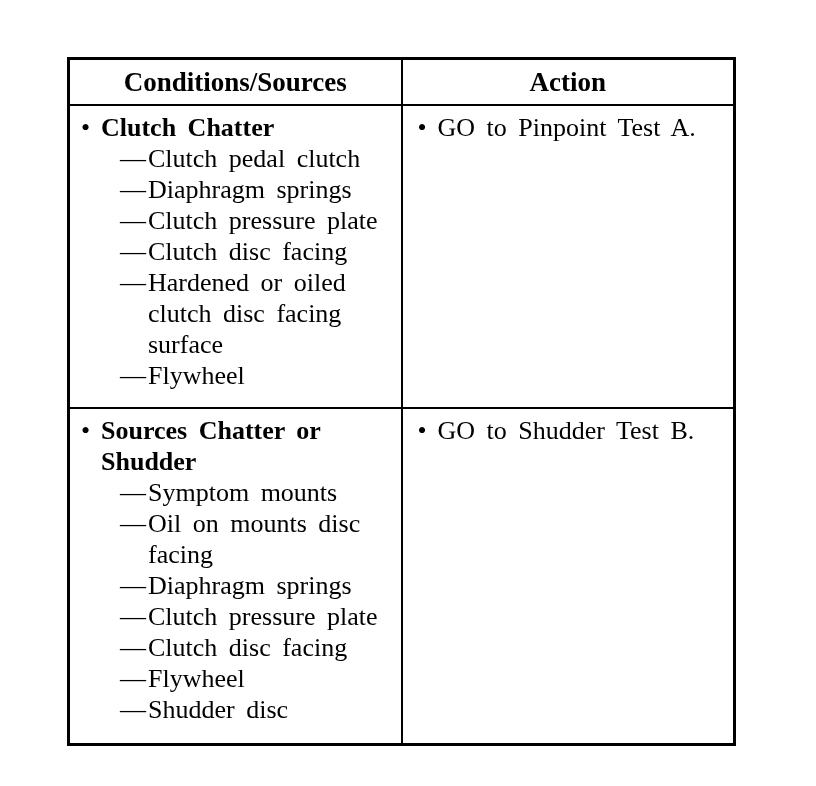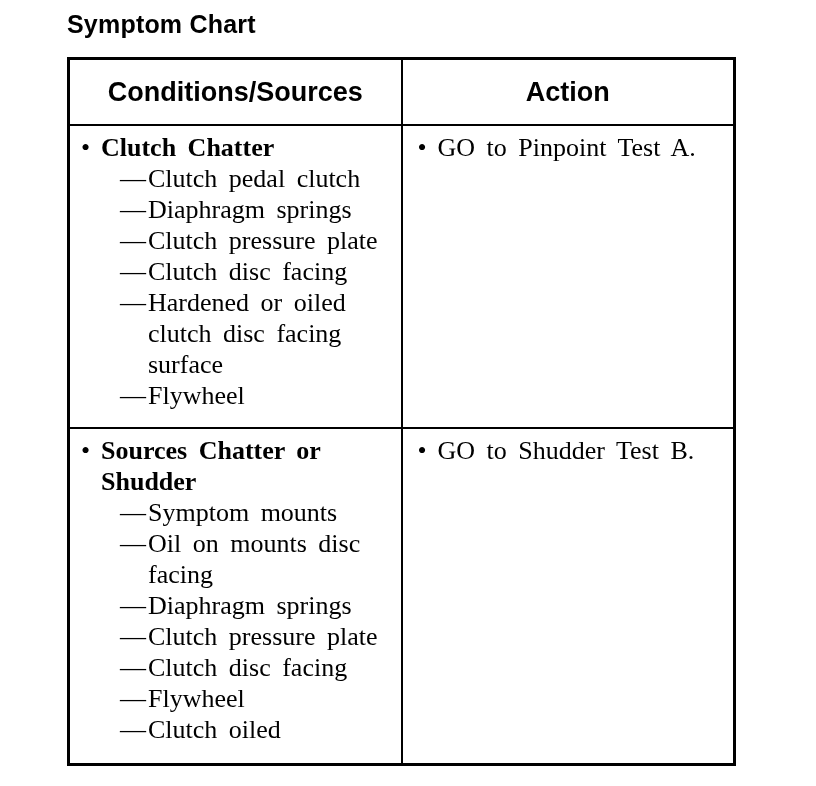--- a/index.html
+++ b/index.html
@@ -37,26 +37,26 @@
   table.symptom-table, table.symptom-table th, table.symptom-table td {
     border: 2px solid #000;
   }
   table.symptom-table {
     border-width: 3px;
   }
   col.col-conditions { width: 333px; }
   col.col-action { width: 333px; }
   th.col-header {
     height: 40px;
-    font-family: Liberation Sans, sans-serif;
+    font-family: Liberation Serif, serif;
     font-weight: bold;
     font-size: 27px;
     text-align: center;
     vertical-align: middle;
-    padding: 12px;
+    padding: 2px;
   }
   td.cell {
     vertical-align: top;
     padding: 6px 6px 6px 11px;
     font-family: "Liberation Serif", serif;
     font-size: 26px;
     line-height: 31px;
     word-spacing: 5px;
   }
   td.conditions-cell { height: 289px; }
@@ -93,21 +93,20 @@
   }
   .action-text {
     flex: 1 1 auto;
   }
 </style>
 </head>
 <body>
 
 <div class="page">
 
-  <div class="doc-title">Symptom Chart</div>
 
   <table class="symptom-table">
     <colgroup>
       <col class="col-conditions">
       <col class="col-action">
     </colgroup>
     <thead>
       <tr>
         <th class="col-header">Conditions/Sources</th>
         <th class="col-header">Action</th>
@@ -177,21 +176,21 @@
           <div class="dash-item">
             <span class="dash-glyph">—</span>
             <span class="dash-text">Clutch disc facing</span>
           </div>
           <div class="dash-item">
             <span class="dash-glyph">—</span>
             <span class="dash-text">Flywheel</span>
           </div>
           <div class="dash-item">
             <span class="dash-glyph">—</span>
-            <span class="dash-text">Clutch oiled</span>
+            <span class="dash-text">Shudder disc</span>
           </div>
         </td>
         <td class="cell action-cell">
           <div class="action-item">
             <span class="bullet-glyph">•</span>
             <span class="action-text">GO to Shudder Test B.</span>
           </div>
         </td>
       </tr>
     </tbody>

